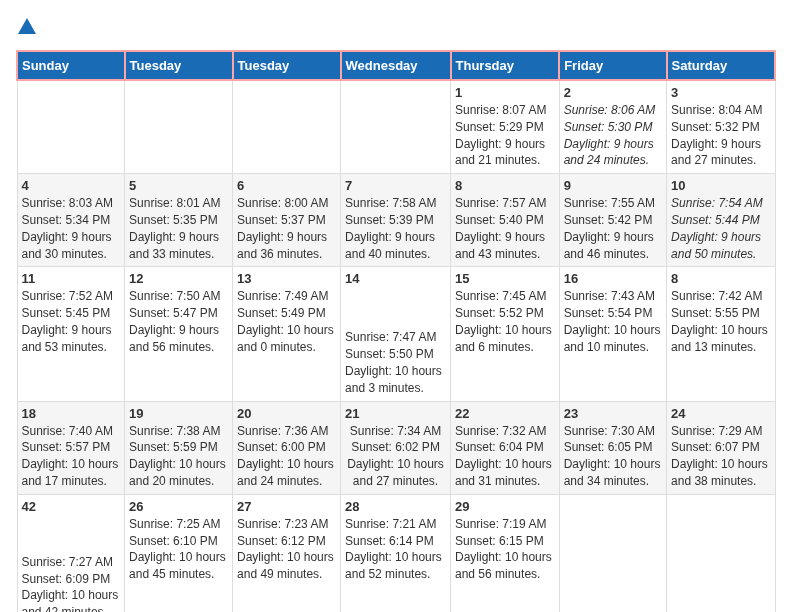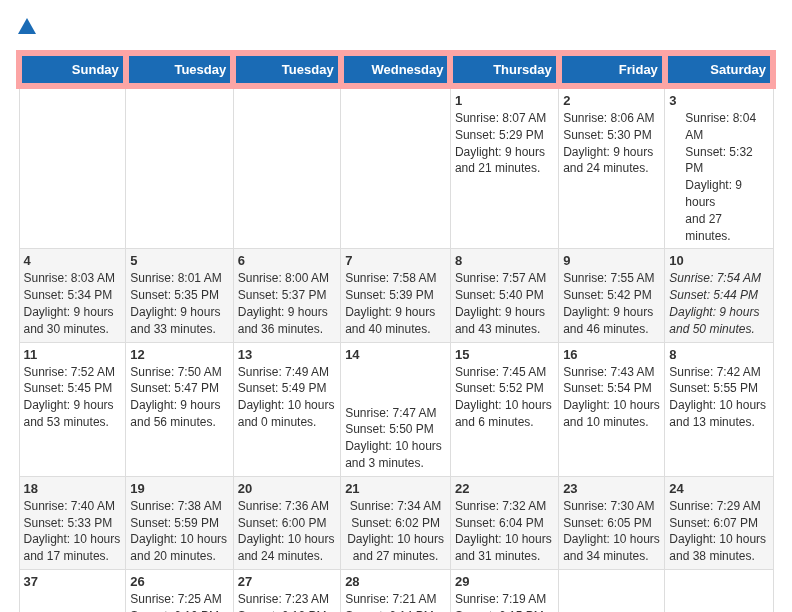--- a/index.html
+++ b/index.html
@@ -45,24 +45,24 @@
     }
     table {
       width: 100%;
       border-collapse: collapse;
       font-size: 11px;
     }
     thead tr th {
       background-color: #1a6bb5;
       color: #fff;
       padding: 6px 4px;
-      text-align: right;
+      text-align: left;
       font-size: 13px;
       font-weight: bold;
-      border: 6px solid #fca5a5;
+      border: 2px solid #fca5a5;
     }
     tbody tr td {
       vertical-align: top;
       padding: 4px 4px;
       border: 1px solid #ddd;
       width: 113px;
       min-height: 80px;
       background: #fff;
     }
     tbody tr:nth-child(even) td {
@@ -124,28 +124,28 @@
         <td class="empty-cell"></td>
         <td>
           <span class="day-number">1</span>
           <div class="day-detail" style="white-space: pre-line;">Sunrise: 8:07 AM
 Sunset: 5:29 PM
 Daylight: 9 hours
 and 21 minutes.</div>
         </td>
         <td>
           <span class="day-number">2</span>
-          <div class="day-detail" style="white-space: pre-line;">Sunrise: 8:06 AM
+          <div class="day-detail" style="white-space: pre-line; font-style: italic;">Sunrise: 8:06 AM
 Sunset: 5:30 PM
 Daylight: 9 hours
 and 24 minutes.</div>
         </td>
         <td>
           <span class="day-number">3</span>
-          <div class="day-detail" style="white-space: pre-line; margin-left: 16px;">Sunrise: 8:04 AM
+          <div class="day-detail" style="white-space: pre-line;">Sunrise: 8:04 AM
 Sunset: 5:32 PM
 Daylight: 9 hours
 and 27 minutes.</div>
         </td>
       </tr>
       <tr>
         <td>
           <span class="day-number">4</span>
           <div class="day-detail" style="white-space: pre-line;">Sunrise: 8:03 AM
 Sunset: 5:34 PM
@@ -243,21 +243,21 @@
           <div class="day-detail" style="white-space: pre-line;">Sunrise: 7:42 AM
 Sunset: 5:55 PM
 Daylight: 10 hours
 and 13 minutes.</div>
         </td>
       </tr>
       <tr>
         <td>
           <span class="day-number">18</span>
           <div class="day-detail" style="white-space: pre-line;">Sunrise: 7:40 AM
-Sunset: 5:33 PM
+Sunset: 5:57 PM
 Daylight: 10 hours
 and 17 minutes.</div>
         </td>
         <td>
           <span class="day-number">19</span>
           <div class="day-detail" style="white-space: pre-line;">Sunrise: 7:38 AM
 Sunset: 5:59 PM
 Daylight: 10 hours
 and 20 minutes.</div>
         </td>
@@ -292,21 +292,21 @@
         <td>
           <span class="day-number">24</span>
           <div class="day-detail" style="white-space: pre-line;">Sunrise: 7:29 AM
 Sunset: 6:07 PM
 Daylight: 10 hours
 and 38 minutes.</div>
         </td>
       </tr>
       <tr>
         <td>
-          <span class="day-number">37</span>
+          <span class="day-number">42</span>
           <div class="day-detail" style="white-space: pre-line; margin-top: 40px;">Sunrise: 7:27 AM
 Sunset: 6:09 PM
 Daylight: 10 hours
 and 42 minutes.</div>
         </td>
         <td>
           <span class="day-number">26</span>
           <div class="day-detail" style="white-space: pre-line;">Sunrise: 7:25 AM
 Sunset: 6:10 PM
 Daylight: 10 hours

